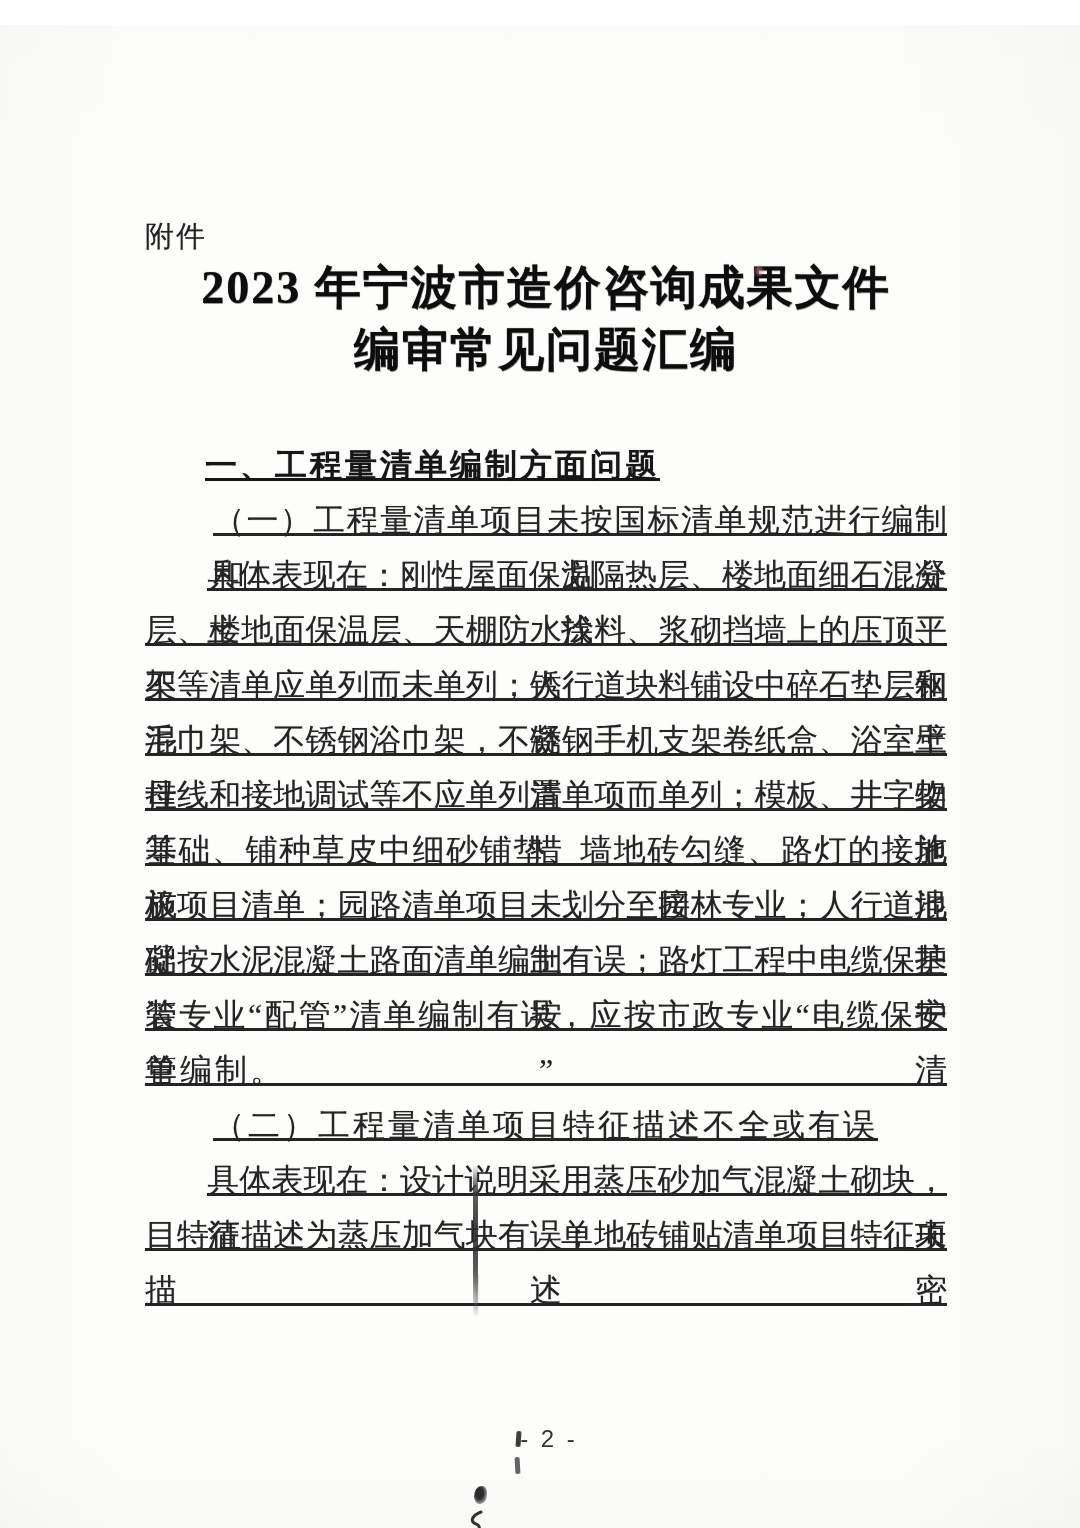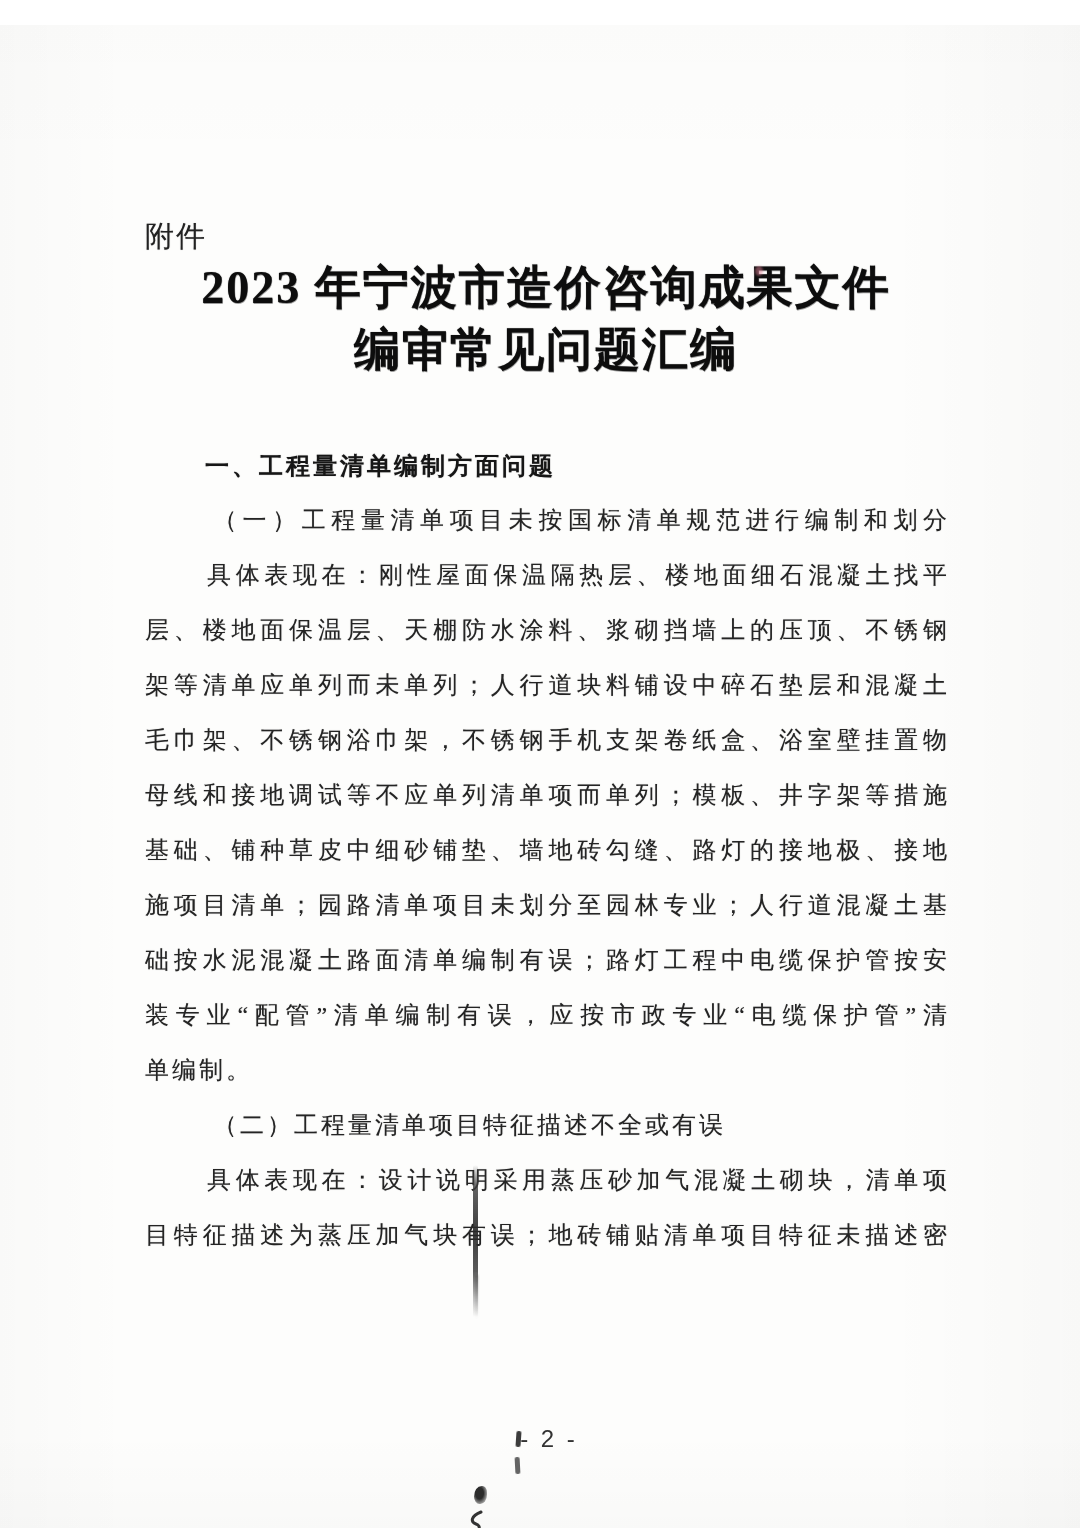--- a/index.html
+++ b/index.html
@@ -28,23 +28,24 @@
     font-weight:bold;color:#0d0d0d;
     font-size:46px;line-height:62px;letter-spacing:2px;
     text-shadow:0 0 1px rgba(0,0,0,.55), 0.5px 0.5px 0 rgba(0,0,0,.35);
     transform:translateX(6px);
   }
   .content{
     position:absolute;left:145px;top:413px;width:802px;
     color:#242424;
   }
   .l{
-    height:55px;line-height:55px;font-size:24px;
+    height:55px;line-height:55px;font-size:32px;
     text-shadow:0 0 1px rgba(60,60,60,.4);
     white-space:nowrap;
+    text-decoration:underline;
   }
   .just{
     white-space:normal;
     text-align:justify;
     text-align-last:justify;
   }
   .h1{
     font-family:"Liberation Sans","DejaVu Sans",sans-serif;
     font-weight:bold;color:#161616;
     padding-left:60px;letter-spacing:3px;

